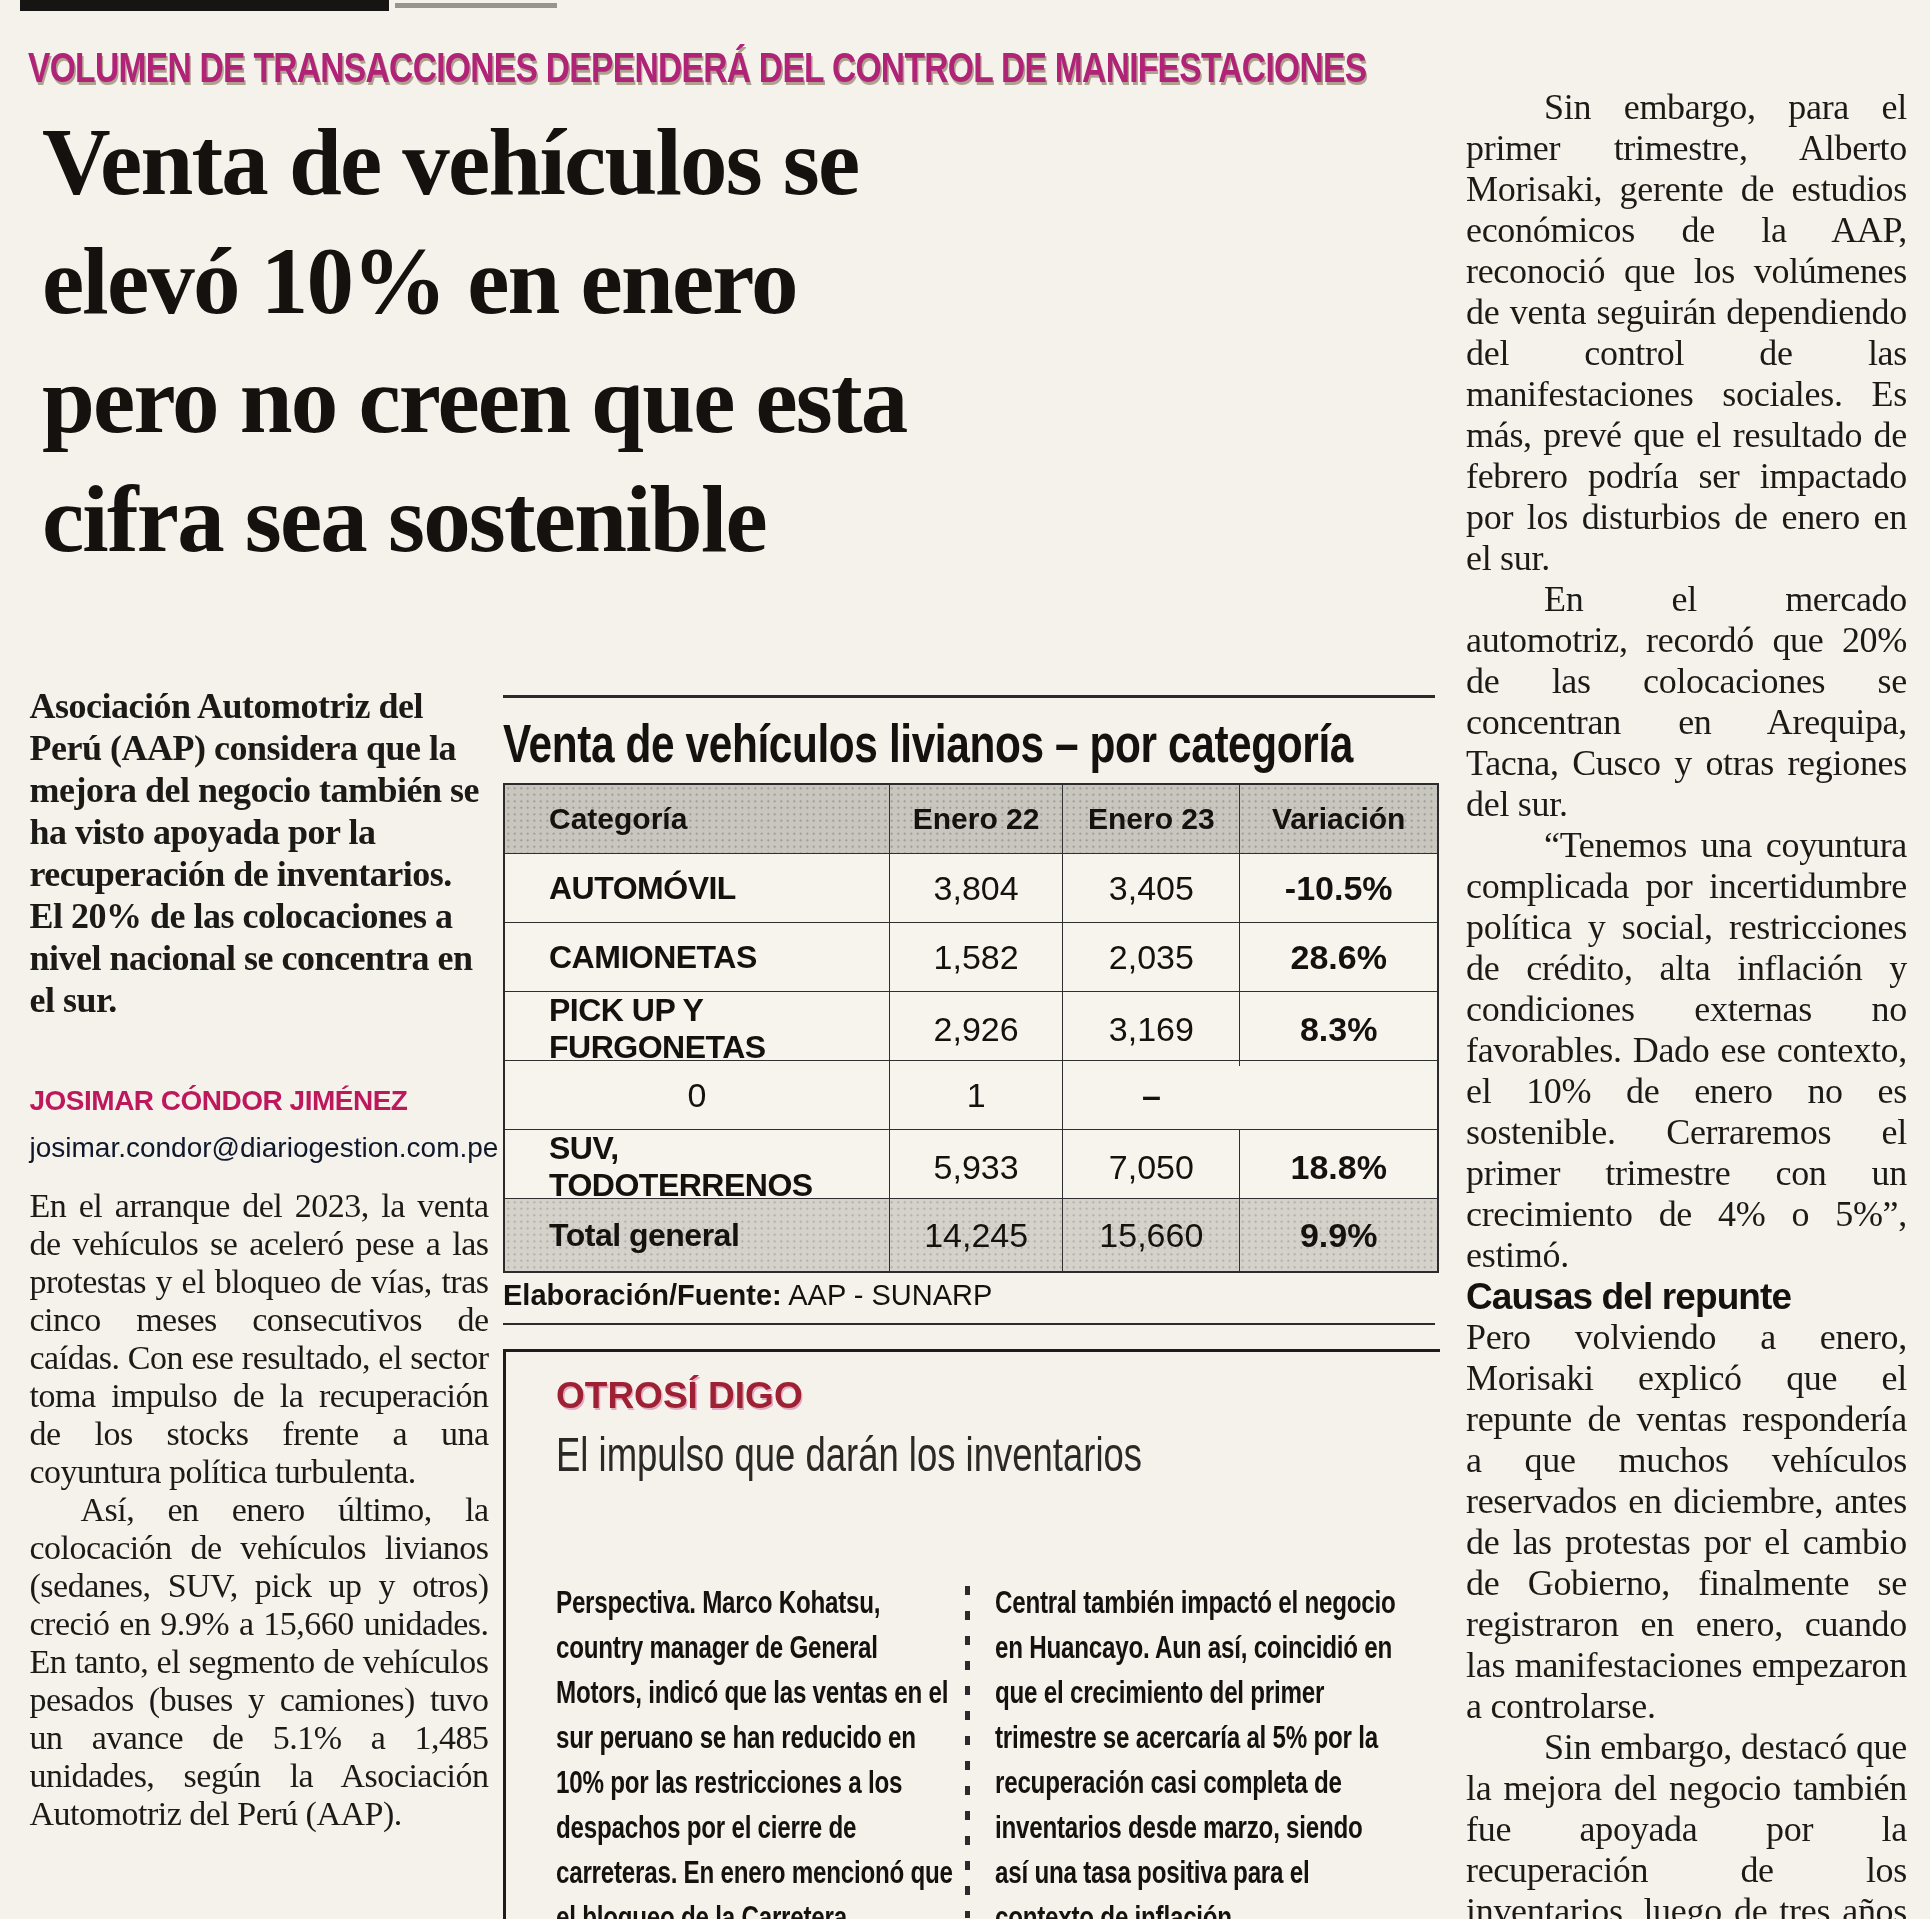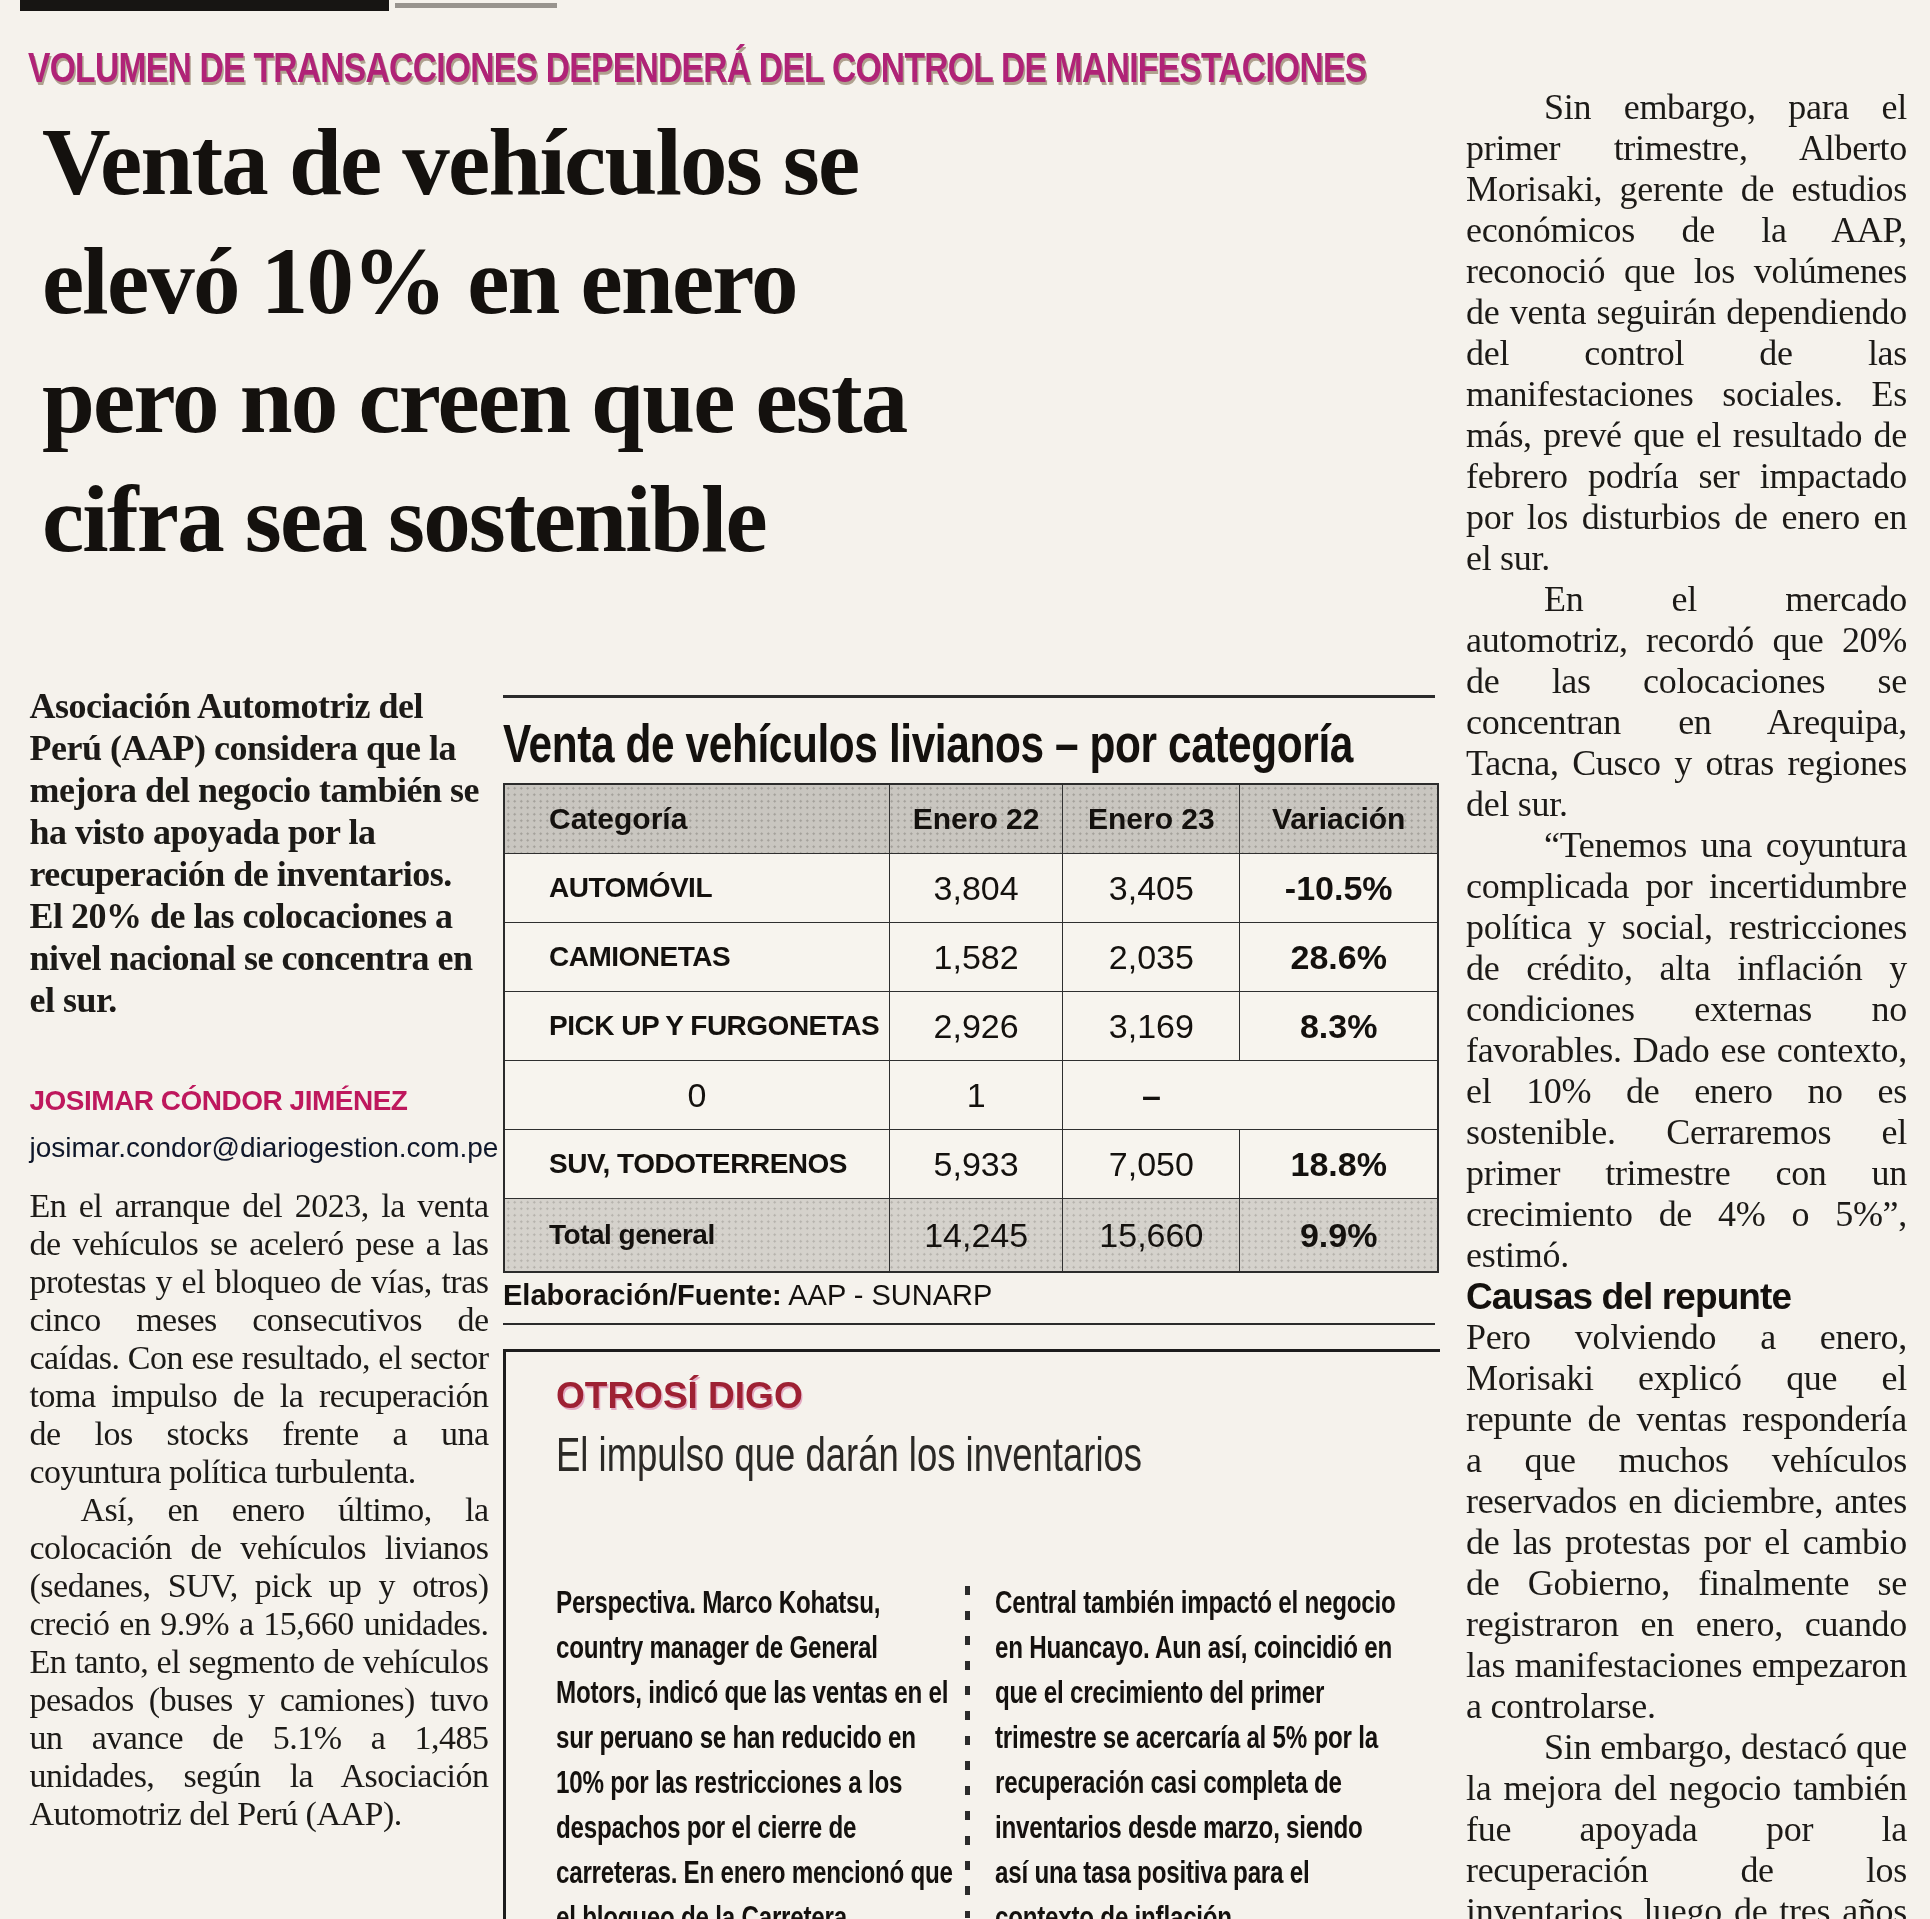--- a/index.html
+++ b/index.html
@@ -76,21 +76,21 @@
   .gray{
     background-color:#c9c6c0;
     background-image:radial-gradient(#a19e98 1.2px, transparent 1.3px);
     background-size:6.5px 6.5px;
   }
   .total.gray{
     background-color:#d5d2cc;
     background-image:radial-gradient(#b4b1ab 1.2px, transparent 1.3px);
   }
   .th{font-weight:bold;font-size:30px;color:#14110e;}
-  .cat{font-weight:bold;font-size:28px;letter-spacing:-0.5px;color:#14110e;}
+  .cat{font-weight:bold;font-size:32px;letter-spacing:-0.5px;color:#14110e;}
   .num{font-size:34px;color:#14110e;}
   .var{font-weight:bold;font-size:34px;color:#14110e;}
 
   #source-line{
     left:503px;top:1279px;
     font-family:"Liberation Sans", sans-serif;font-size:29px;color:#14110e;
   }
   #source-line .lbl{font-weight:bold;}
   #mid-rule2{left:503px;top:1323px;width:932px;height:1.8px;}
 

